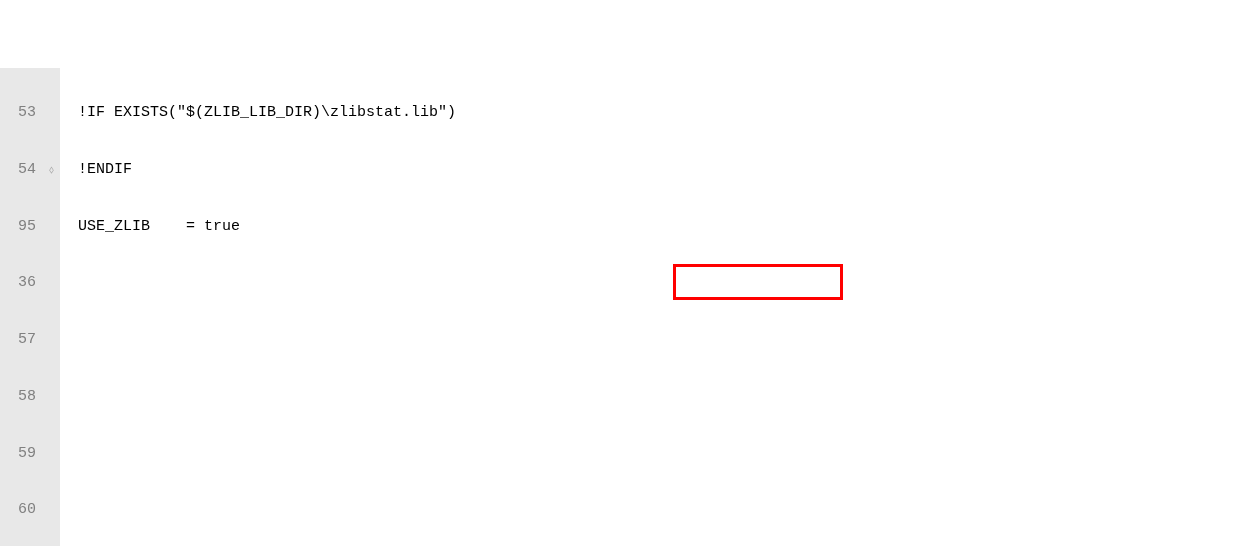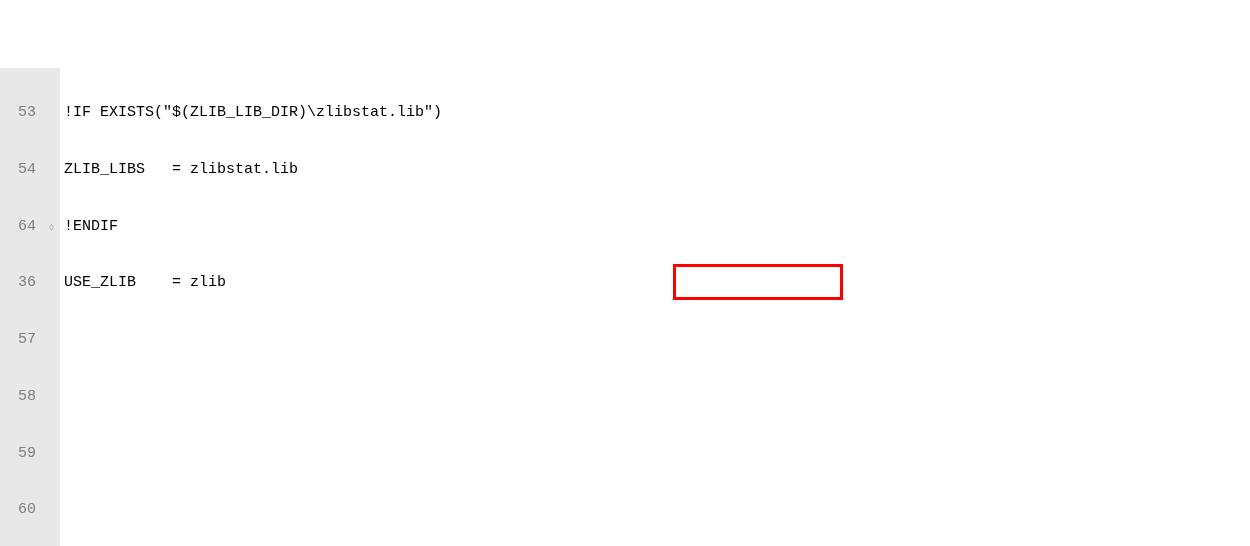--- a/index.html
+++ b/index.html
@@ -38,21 +38,21 @@
       position: relative;
     }
     .line {
       height: 22.75px;
       line-height: 22.75px;
     }
     .gutter .line {
       padding-right: 2px;
     }
     .code-line {
-      padding-left: 1px;
+      padding-left: 15px;
       border-left: 3px solid transparent;
       position: relative;
     }
     .cursor-indicator {
       position: absolute;
       left: -16px;
       top: 4px;
       font-size: 12px;
       color: #808080;
     }
@@ -69,21 +69,21 @@
   </style>
 </head>
 <body>
 
 
 
 <div class="editor-container">
   <div class="gutter">
     <div class="line">53</div>
     <div class="line">54</div>
-    <div class="line">64</div>
+    <div class="line">95</div>
     <div class="line">36</div>
     <div class="line">57</div>
     <div class="line">58</div>
     <div class="line">59</div>
     <div class="line">60</div>
     
     
     
     
     
@@ -97,23 +97,22 @@
     
     
     
     
   </div>
   <div class="fold-margin">
     <div class="line" style="position:relative;"><span class="cursor-indicator" style="position:relative; left:2px;"></span></div>
   </div>
   <div class="code-area">
     <div class="line code-line">!IF EXISTS("$(ZLIB_LIB_DIR)\zlibstat.lib")</div>
-    <div class="line code-line">ZLIB_LIBS   = zlibstat.lib</div>
     <div class="line code-line" style="position:relative;"><span class="caret-mark" style="position:absolute;left:-14px;top:0;">⬨</span><span>!ENDIF</span></div>
-    <div class="line code-line">USE_ZLIB    = zlib</div>
+    <div class="line code-line">USE_ZLIB    = true</div>
     
     
     
     
     
     
     
     
     
     

